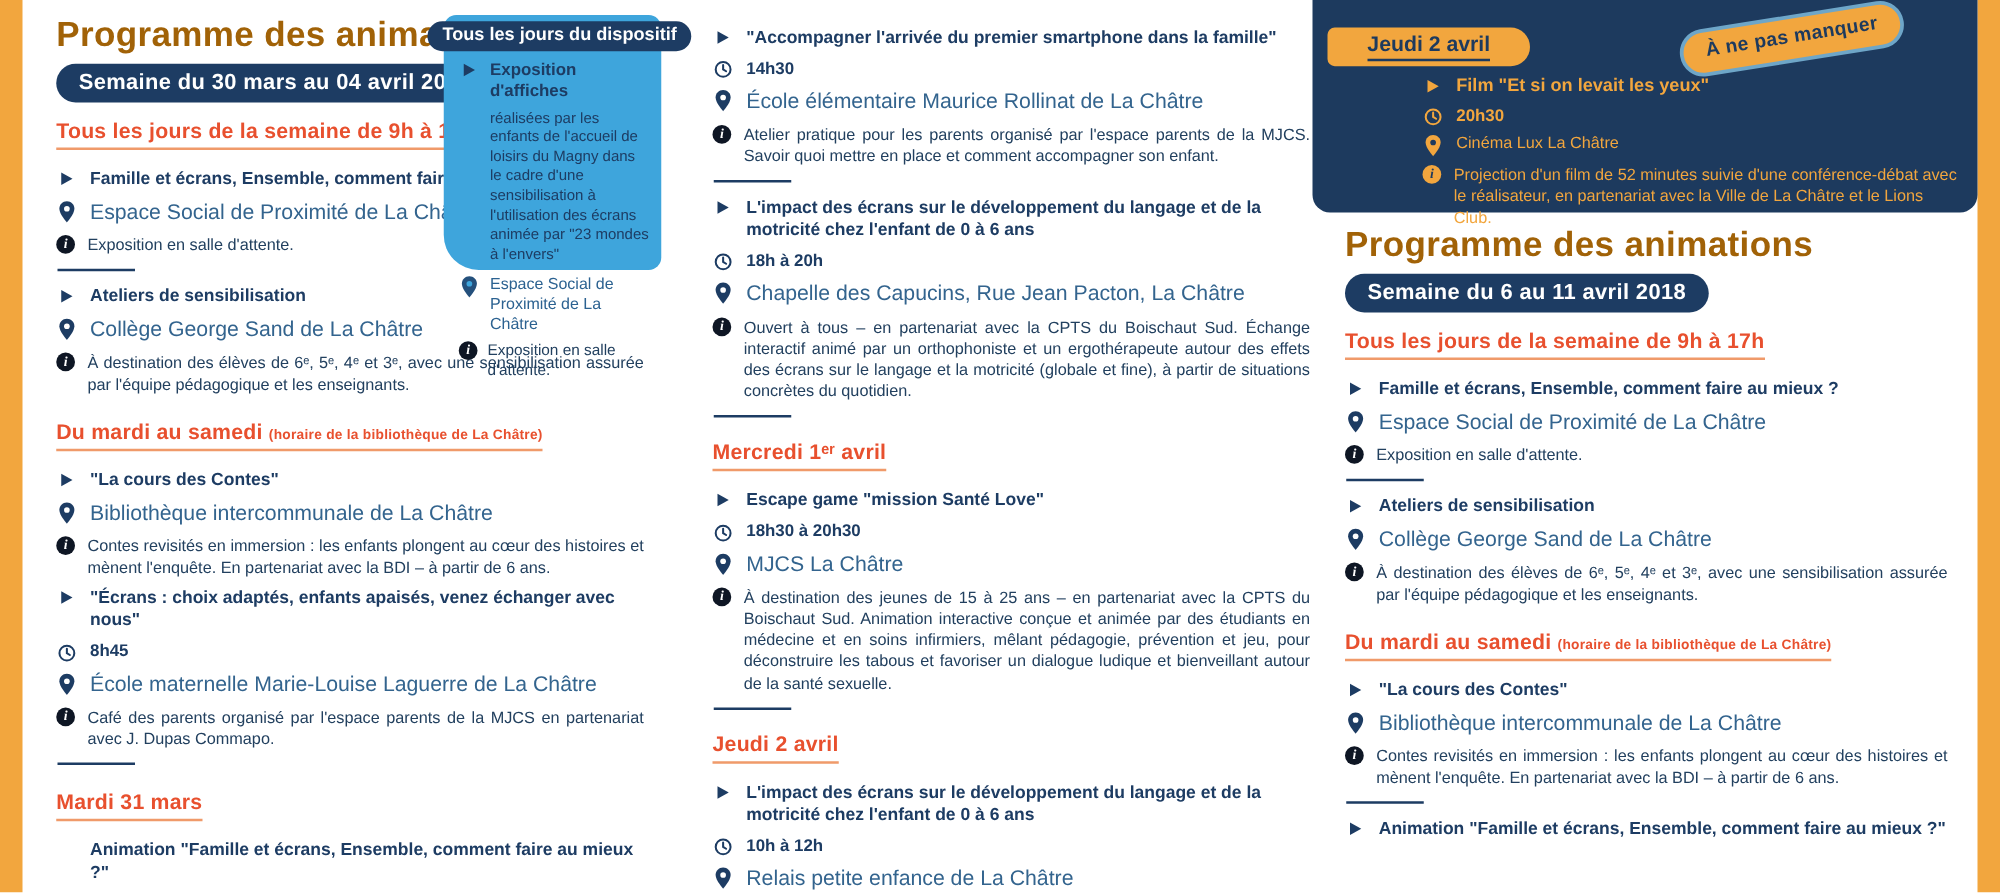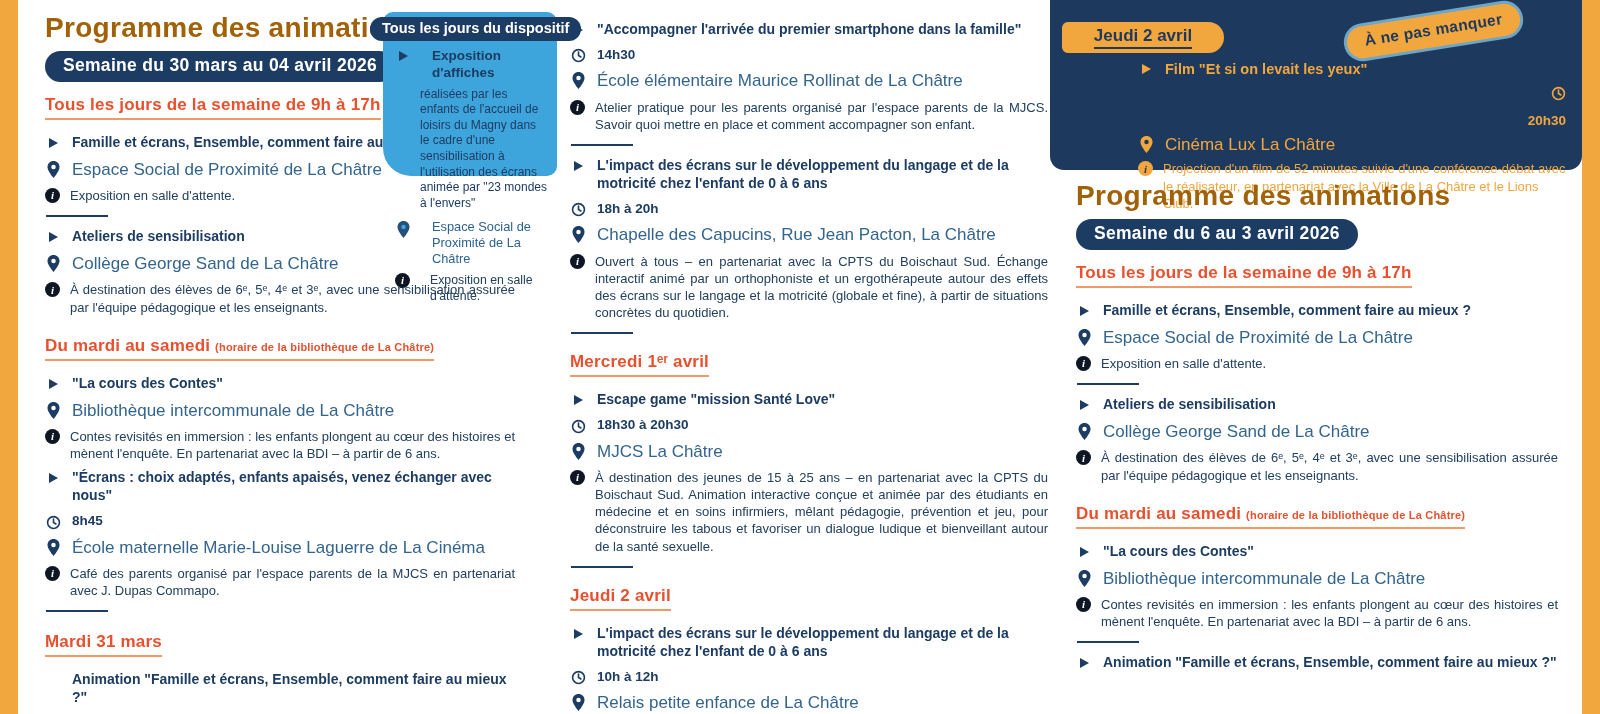--- a/index.html
+++ b/index.html
@@ -33,47 +33,47 @@
   .time-row{font-weight:700;font-size:13.5px;line-height:1.3;align-items:flex-end;}
   .info-row{font-size:13px;color:#22405f;line-height:1.32;text-align:justify;}
   .info-ic{flex:0 0 15px;width:15px;height:15px;border-radius:50%;background:#0e1624;color:#fff;
     font-family:"Liberation Serif",serif;font-style:italic;font-weight:700;font-size:11px;
     display:flex;align-items:center;justify-content:center;margin-top:1px;}
   .sep{width:62px;height:2px;background:#1d3c63;margin:11px 0 11px 1px;}
   svg.pin{width:17px;height:19px;}
   svg.clock{width:15px;height:15px;margin-top:1px;}
 
   
-  #bluebox{position:absolute;left:355px;top:12px;width:174px;height:164px;background:#3ea5dc;
-    border-radius:10px 10px 10px 28px;box-sizing:border-box;padding:30px 10px 8px 12px;margin-left:28px;}
+  #bluebox{position:absolute;left:355px;top:12px;width:174px;height:204px;background:#3ea5dc;
+    border-radius:10px 10px 10px 28px;box-sizing:border-box;padding:30px 10px 8px 12px;}
   #bluebox .pill{position:absolute;left:-13px;top:5px;background:#1d3c63;color:#fff;
     font-size:14.5px;font-weight:700;padding:3px 12px 5px;border-radius:15px;white-space:nowrap;}
-  #bluebox .row{margin:5px 0;gap:20px;}
+  #bluebox .row{margin:5px 0;gap:8px;}
   #bluebox .title-row{font-size:13.5px;}
   #bluebox .desc{font-size:12px;color:#1d3c63;line-height:1.3;margin:2px 0 8px 25px;}
   #bluebox .loc-row{font-size:12.8px;color:#2c6291;}
   #bluebox .info-row{font-size:12.3px;text-align:left;}
   #bluebox .play{border-left-color:#1d3c63;}
 
   
   #featured{position:absolute;left:1050px;top:0;width:532px;height:170px;background:#1d3a5e;
     border-radius:0 0 14px 14px;}
   #featured .daypill{position:absolute;left:12px;top:22px;width:162px;background:#f2a63e;
     color:#1d3a5e;font-weight:700;font-size:17px;text-align:center;padding:4px 0 7px;
     border-radius:6px 16px 16px 6px;}
   #featured .daypill span{border-bottom:2px solid #1d3a5e;padding-bottom:2px;}
   #featured .ribbon{position:absolute;right:58px;top:12px;background:#f2a63e;color:#1d3a5e;
     font-weight:700;font-size:15.5px;padding:6px 18px 8px;border-radius:19px;
     border:3px solid #6ea6c8;transform:rotate(-9deg);letter-spacing:.3px;}
   #featured .content{position:absolute;left:88px;top:55px;width:428px;color:#f2a63e;}
   #featured .row{margin:5px 0;}
   #featured .play{border-left-color:#f2a63e;}
   #featured .title-row{color:#f2a63e;font-size:14.5px;}
-  #featured .time-row{color:#f2a63e;flex-direction:column;}
-  #featured .loc-row{color:#f2a63e;font-size:17px;}
+  #featured .time-row{color:#f2a63e;}
+  #featured .loc-row{color:#f2a63e;font-size:13px;}
   #featured .info-row{color:#f2a63e;text-align:left;font-size:13px;}
   #featured .info-ic{background:#f2a63e;color:#1d3a5e;}
 </style>
 </head>
 <body>
 
 <div class="strip left"></div>
 <div class="strip right"></div>
 
 <div class="col" id="col1">
@@ -161,21 +161,21 @@
       </span>
     <span>8h45</span>
   </div>
   <div class="row loc-row">
     <span class="ic">
         <svg class="pin" viewBox="0 0 24 26">
           <path fill="#1d3c63" d="M12 1C7.2 1 3.5 4.7 3.5 9.5 3.5 15.5 12 25 12 25s8.5-9.5 8.5-15.5C20.5 4.7 16.8 1 12 1z"></path>
           <circle cx="12" cy="9.5" r="3.2" fill="#fff"></circle>
         </svg>
       </span>
-    <span>École maternelle Marie-Louise Laguerre de La Cinéma</span>
+    <span>École maternelle Marie-Louise Laguerre de La Châtre</span>
   </div>
   <div class="row info-row">
     <span class="info-ic">i</span>
     <span>Café des parents organisé par l'espace parents de la MJCS en partenariat avec J. Dupas Commapo.</span>
   </div>
   <div class="sep"></div>
 
   <div style="margin-top:-4px;"><span class="dayhead">Mardi 31 mars</span></div>
 
   <div class="row title-row">
@@ -364,21 +364,21 @@
     </div>
     <div class="row info-row">
       <span class="info-ic">i</span>
       <span>Projection d'un film de 52 minutes suivie d'une conférence-débat avec le réalisateur, en partenariat avec la Ville de La Châtre et le Lions Club.</span>
     </div>
   </div>
 </div>
 
 <div class="col" id="col3">
   <div class="progtitle">Programme des animations</div>
-  <div class="weekpill">Semaine du 6 au 3 avril 2026</div>
+  <div class="weekpill">Semaine du 6 au 11 avril 2018</div>
 
   <div><span class="dayhead">Tous les jours de la semaine de 9h à 17h</span></div>
 
   <div class="row title-row">
     <span class="ic">
         <span class="play"></span>
       </span>
     <span>Famille et écrans, Ensemble, comment faire au mieux ?</span>
   </div>
   <div class="row loc-row">

